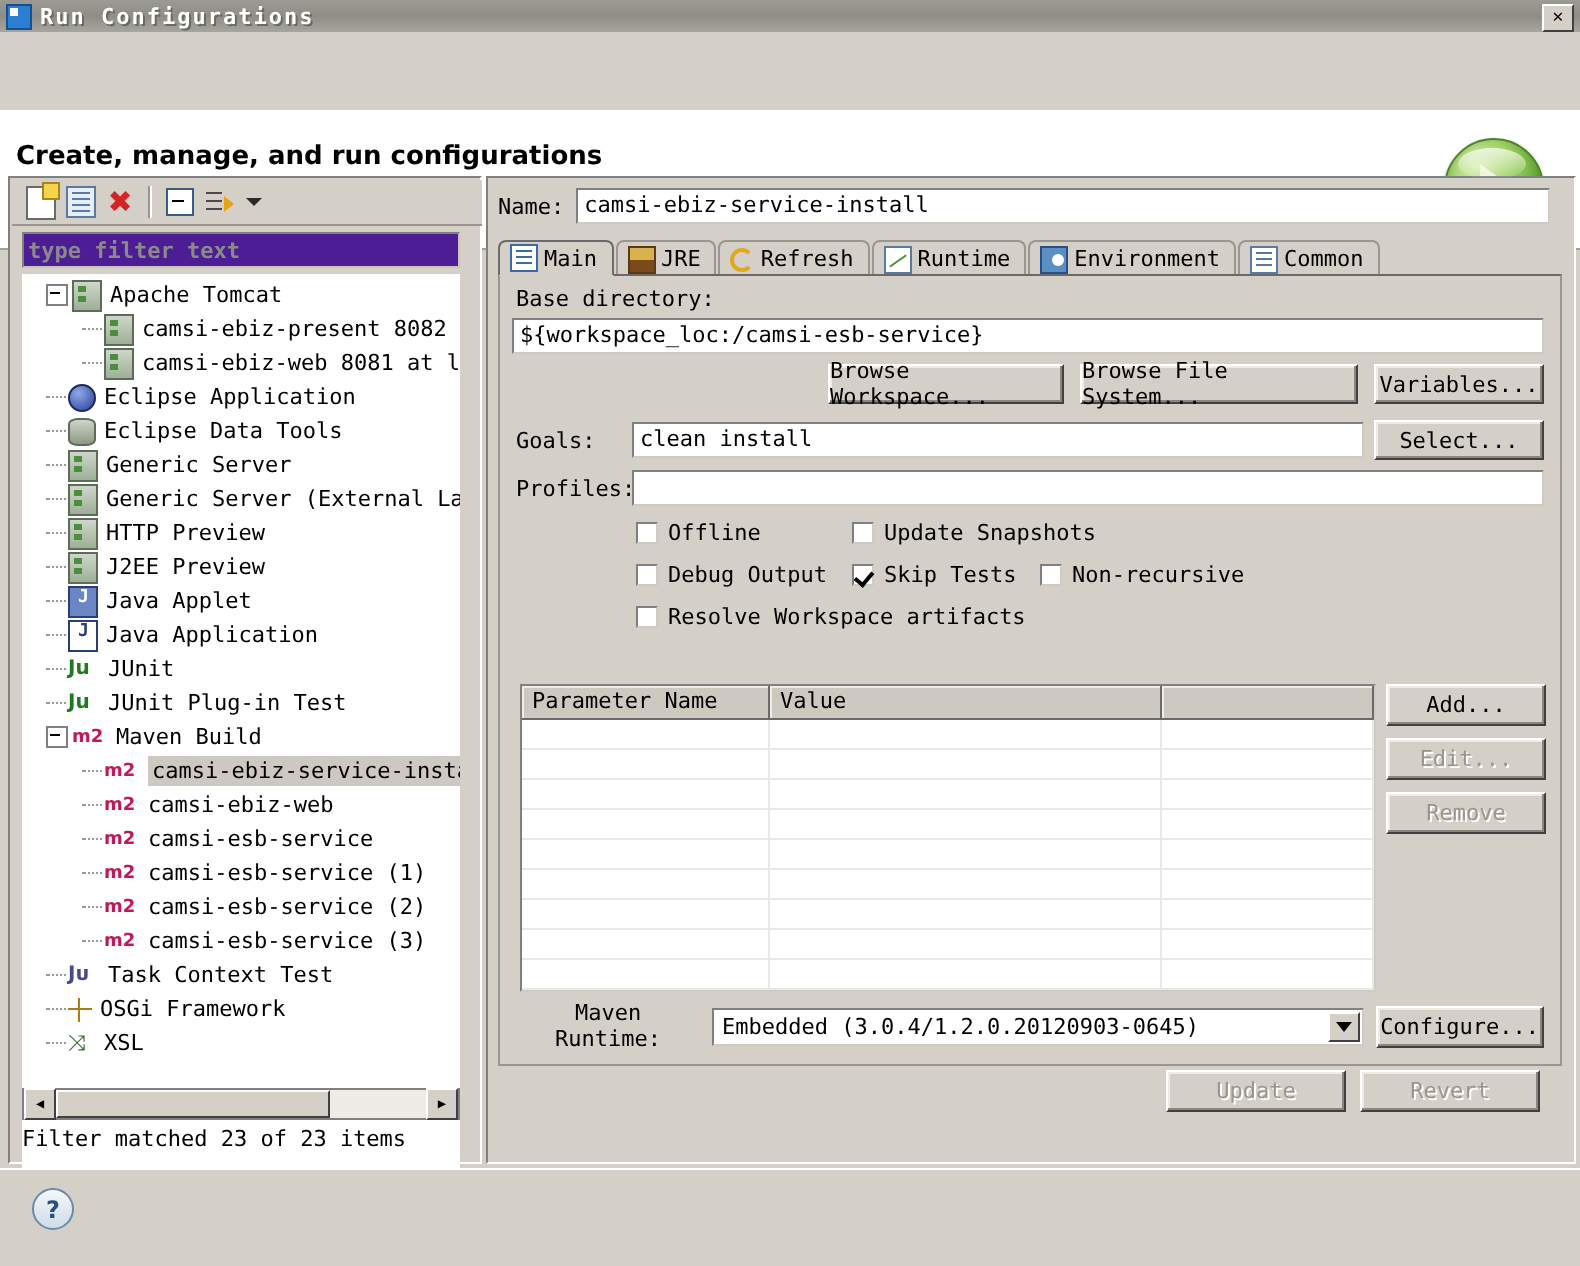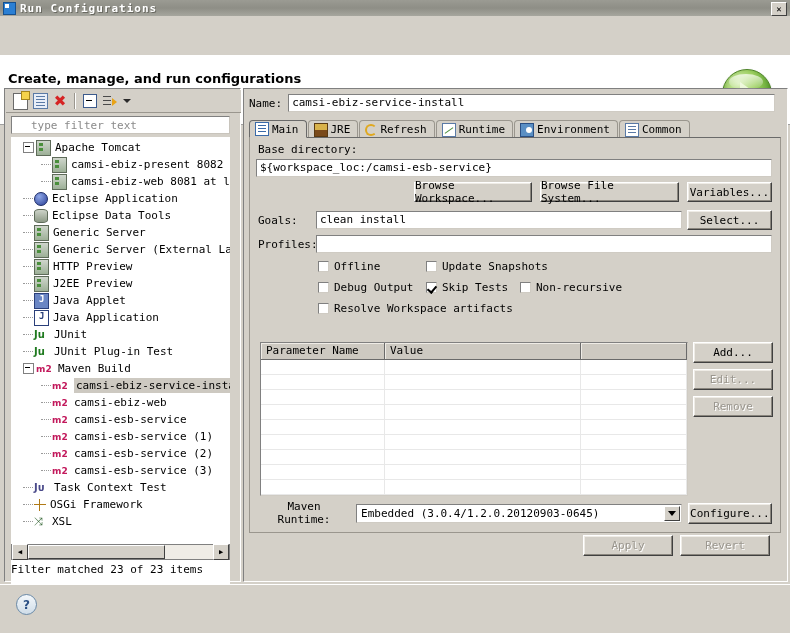--- a/index.html
+++ b/index.html
@@ -89,23 +89,23 @@
   .ic-del{font-size:15px;font-weight:bold;color:#d62424;line-height:1;font-family:"DejaVu Sans",sans-serif;}
   .ic-collapse{width:12px;height:12px;border:1px solid #3b5a8c;background:#fff;position:relative;}
   .ic-collapse:after{content:"";position:absolute;left:2px;top:5px;width:6px;height:1px;background:#000;}
   .ic-filter{width:14px;height:13px;position:relative;}
   .ic-filter:before{content:"";position:absolute;left:0;top:1px;width:8px;height:1px;background:#4a4a4a;box-shadow:0 4px 0 #4a4a4a,0 8px 0 #4a4a4a;}
   .ic-filter:after{content:"";position:absolute;right:0;top:3px;border-left:5px solid #e8a317;border-top:4px solid transparent;border-bottom:4px solid transparent;}
   .ic-caret{width:0;height:0;border-left:4px solid transparent;border-right:4px solid transparent;border-top:4px solid #2a2a2a;}
 
   .filter-box{
     position:absolute;left:6px;top:27px;width:219px;height:18px;
-    background:#ffffff;border:1px solid #808080;border-right-color:#c8c4bc;border-bottom-color:#c8c4bc;
+    background:#4c1d95;border:1px solid #808080;border-right-color:#c8c4bc;border-bottom-color:#c8c4bc;
     font-family:"DejaVu Sans Mono","Liberation Mono",monospace;font-size:11px;
-    color:#8a8a8a;line-height:18px;padding-left:19px;box-sizing:border-box;
+    color:#8a8a8a;line-height:18px;padding-left:2px;box-sizing:border-box;font-weight:bold;
   }
   .tree-box{
     position:absolute;left:6px;top:48px;width:219px;height:488px;
     background:#fff;overflow:hidden;
   }
   .tree{position:absolute;left:0;top:0;width:300px;padding-top:2px;}
   .trow{height:17px;display:flex;align-items:center;white-space:nowrap;position:relative;padding-left:2px;}
   .trow .lbl{font-size:11px;color:#000;}
   .trow.sel .lbl{background:#cdc9c1;padding:1px 2px;}
   .twist{
@@ -588,21 +588,21 @@
           <span class="combo" style="width:328px">
             <span class="combo-txt">Embedded (3.0.4/1.2.0.20120903-0645)</span>
             <span class="combo-btn">
                 <span class="dncaret"></span>
               </span>
           </span>
           <span class="btn" style="width:85px;height:21px;">Configure...</span>
         </div>
       </div>
 
-      <div class="btn disabled" style="position:absolute;left:339px;top:446px;width:90px;height:21px;">Apply</div>
+      <div class="btn disabled" style="position:absolute;left:339px;top:446px;width:90px;height:21px;">Update</div>
       <div class="btn disabled" style="position:absolute;left:436px;top:446px;width:90px;height:21px;">Revert</div>
     </div>
   </div>
 
   <div class="bottom">
     <div class="help">?</div>
 
   </div>
 </div>
 

